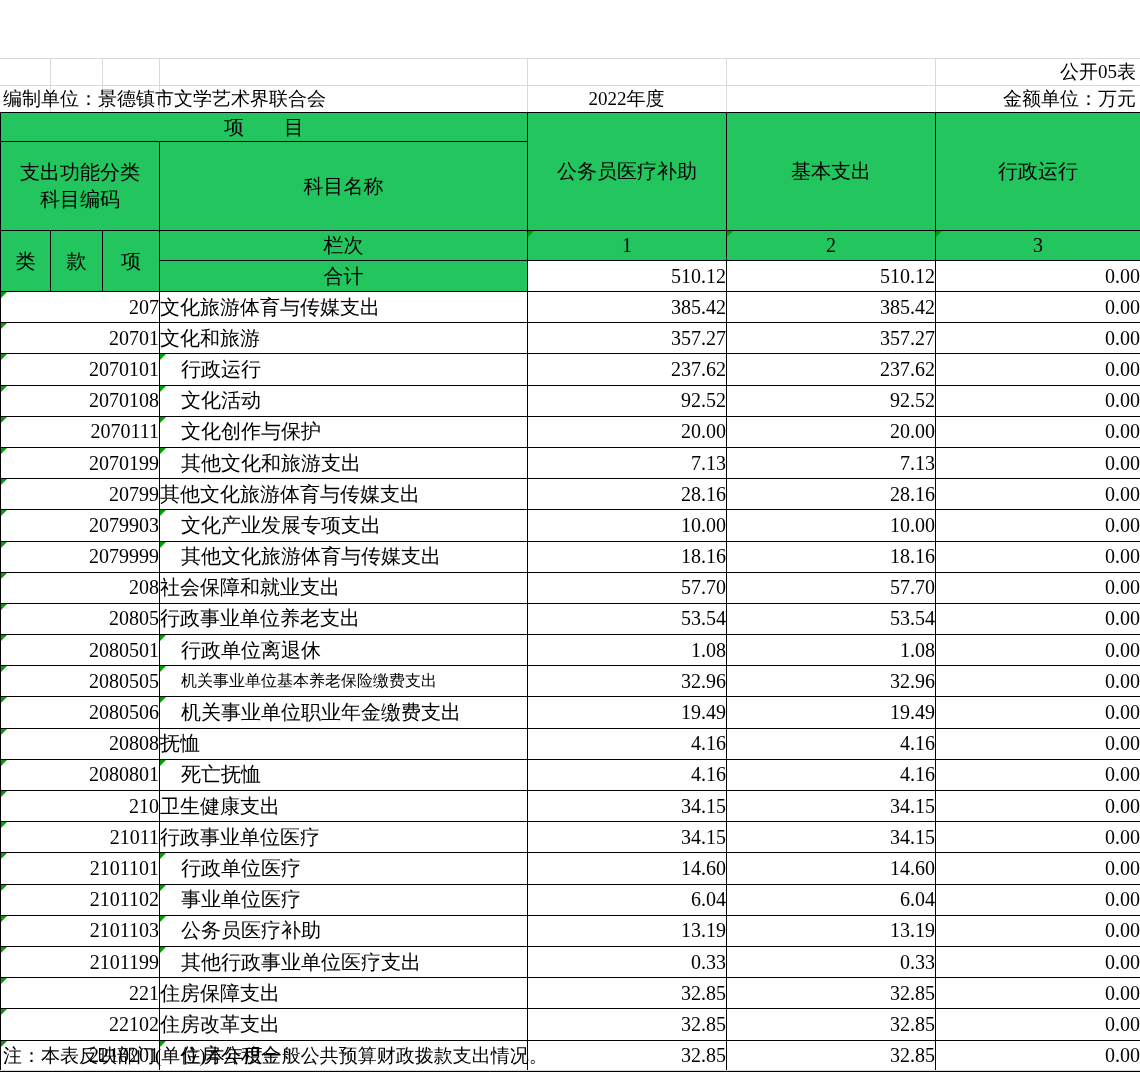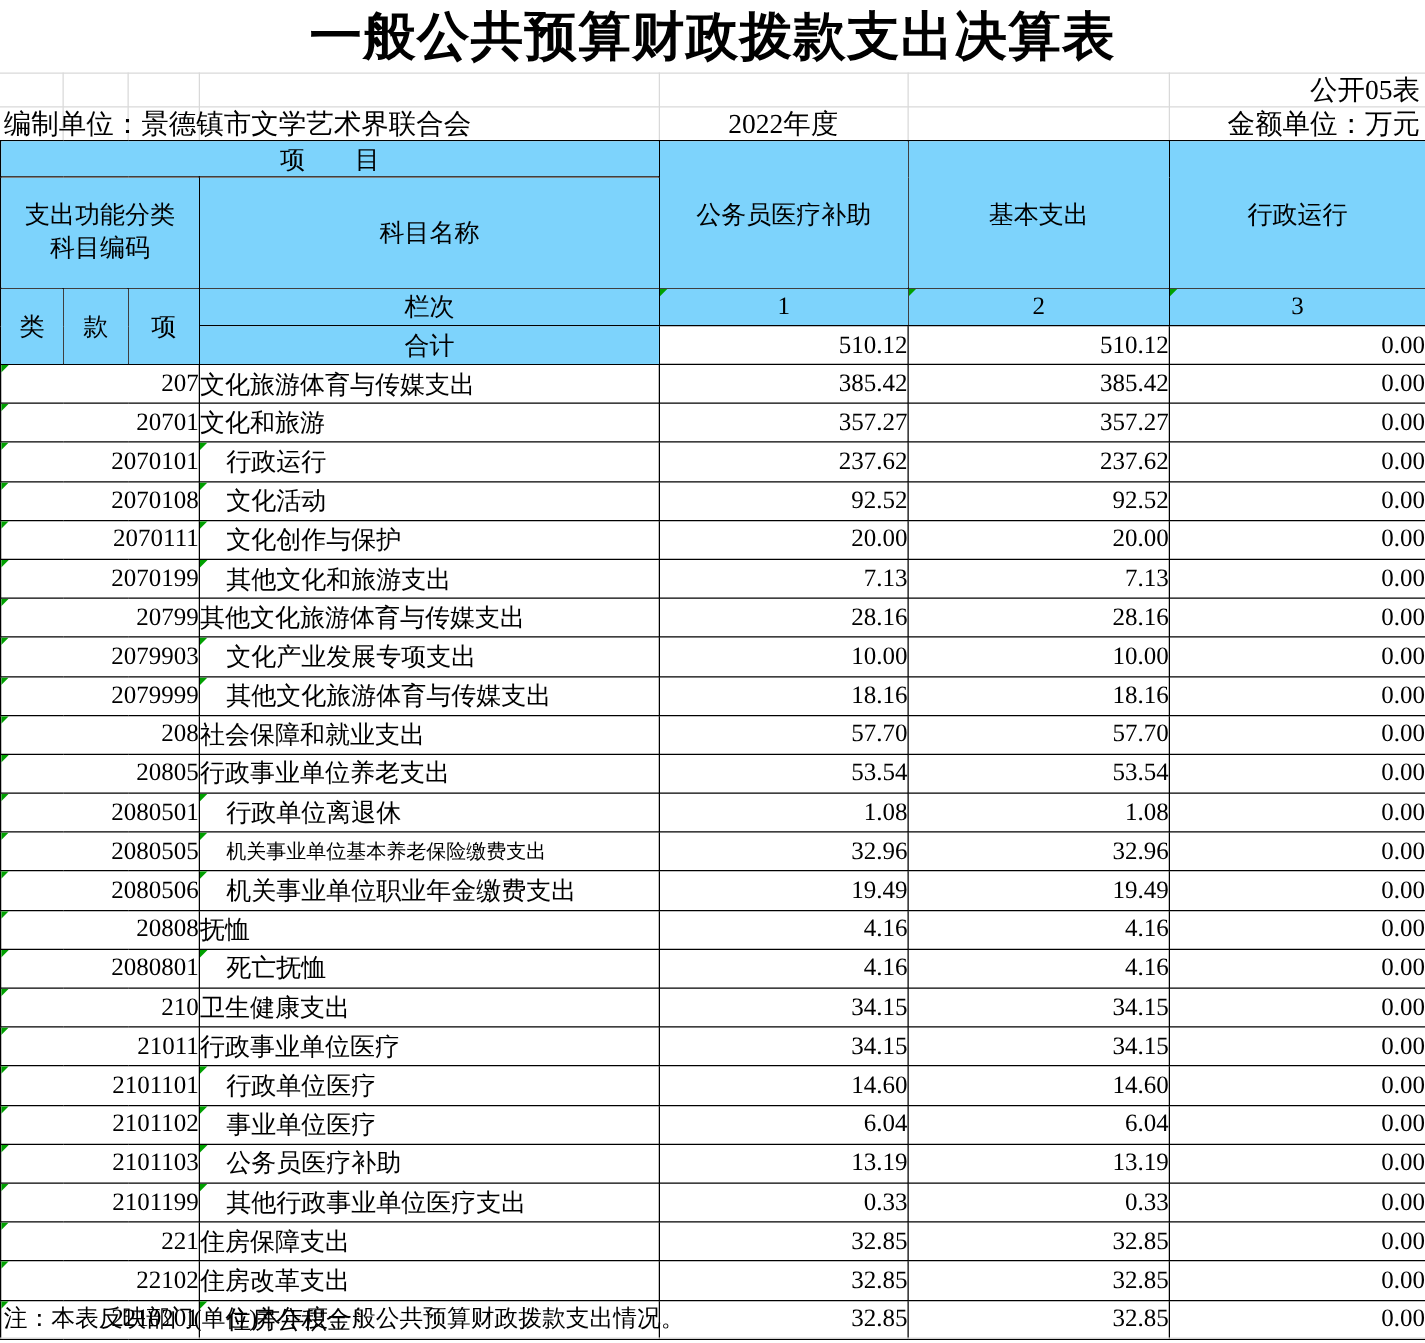--- a/index.html
+++ b/index.html
@@ -10,32 +10,32 @@
   .title{position:absolute;top:0;left:0;width:1140px;height:58px;
          display:flex;align-items:center;justify-content:center;
          font-size:42px;font-weight:bold;letter-spacing:1px;white-space:nowrap;}
 
   
   .gridline{position:absolute;background:#d9d9d9;}
   .gl-h{height:1px;left:0;width:1140px;}
   .gl-v{width:1px;top:58px;height:54px;}
 
   
-  .meta-row{position:absolute;left:0;width:1140px;font-size:22px;line-height:27px;white-space:nowrap;}
+  .meta-row{position:absolute;left:0;width:1140px;font-size:19px;line-height:27px;white-space:nowrap;}
   .row2{top:58px;height:27px;}
   .row3{top:85px;height:27px;}
   .sheet-label{position:absolute;right:4px;top:0;}
   .prepared{position:absolute;left:3px;top:0;}
   .year{position:absolute;left:527px;width:199px;top:0;text-align:center;}
   .unit{position:absolute;right:4px;top:0;margin-left:16px;}
 
   
   table.main{position:absolute;top:112px;left:0;width:1140px;border-collapse:collapse;table-layout:fixed;}
   table.main td{border:1px solid #000;padding:0;vertical-align:middle;font-size:20px;overflow:hidden;white-space:nowrap;position:relative;}
-  td.hdr{background:#7dd3fc;text-align:center;}
+  td.hdr{background:#22c55e;text-align:center;}
   tr.hrow1 td{height:28px;}
   tr.hrow2 td{height:88px;}
   tr.hrow3 td{height:29px;}
   tr.trow td{height:30px;}
   tr.drow td{height:30.2px;}
   td.code{text-align:right;padding-left:3px;}
   td.name{text-align:left;padding-left:4px;}
   td.name.indent{padding-left:21px;}
   td.name.small{font-size:16px;}
   td.num{text-align:right;padding-right:6px;}
@@ -48,21 +48,20 @@
   
   .note{position:absolute;top:1042px;left:0;width:1140px;height:28px;
         font-size:19px;line-height:28px;padding-left:3px;white-space:nowrap;}
   .bottom-line{position:absolute;top:1070px;left:0;width:1140px;height:1px;background:#d9d9d9;}
 </style>
 </head>
 <body>
 
 <div class="page">
 
-  <div class="title">一般公共预算财政拨款支出决算表</div>
 
   <div class="gridline gl-h" style="top:58px"></div>
   <div class="gridline gl-h" style="top:85px"></div>
   <div class="gridline gl-v" style="left:50px"></div>
   <div class="gridline gl-v" style="left:102px"></div>
   <div class="gridline gl-v" style="left:159px"></div>
   <div class="gridline gl-v" style="left:527px"></div>
   <div class="gridline gl-v" style="left:726px"></div>
   <div class="gridline gl-v" style="left:935px"></div>
 

